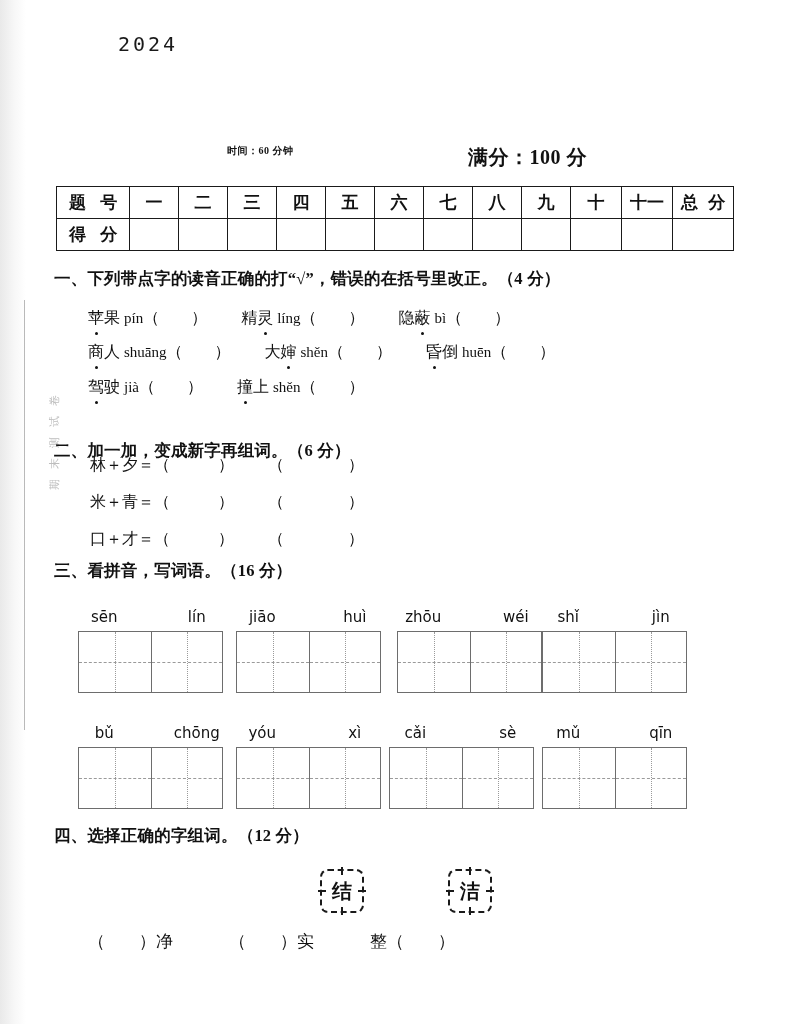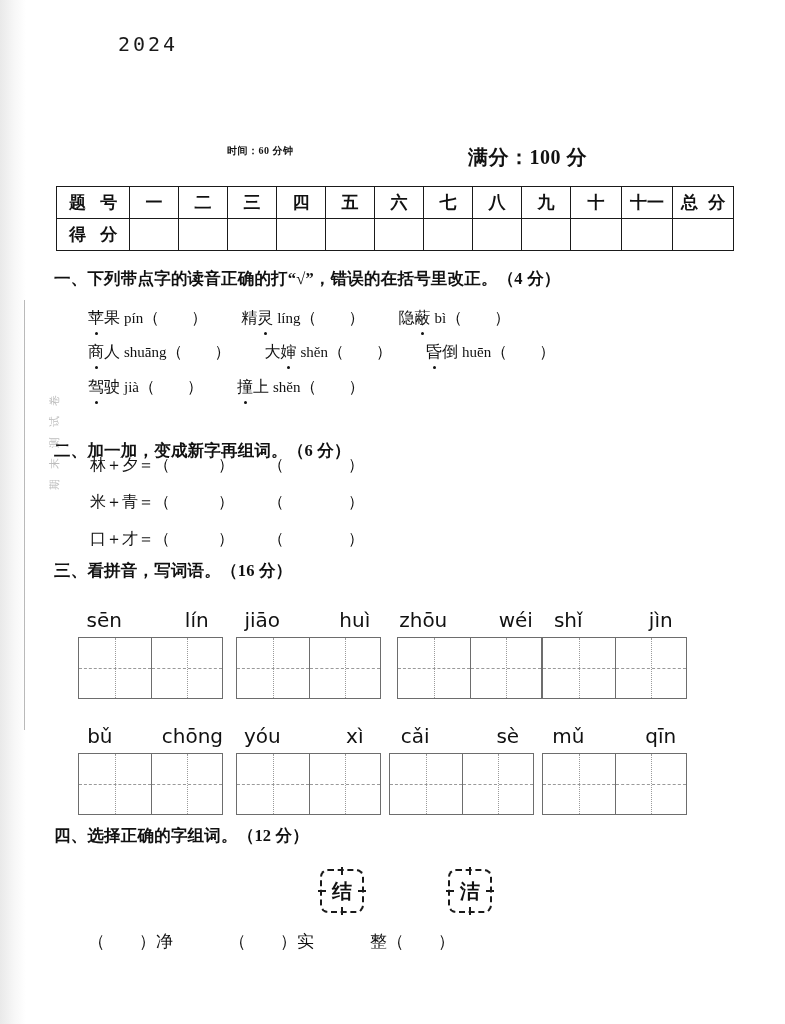--- a/index.html
+++ b/index.html
@@ -137,21 +137,21 @@
   }
 
   .item { display: inline-block; }
 
   
   .grid-group {
     position: absolute;
   }
   .grid-pinyin {
     font-family: "DejaVu Sans", sans-serif;
-    font-size: 20px;
+    font-size: 15px;
     display: flex;
     width: 145px;
     margin-bottom: 5px;
     gap: 40px;
   }
   .grid-pinyin span {
     flex: 1 1 50%;
     text-align: center;
   }
   .tianzige {

